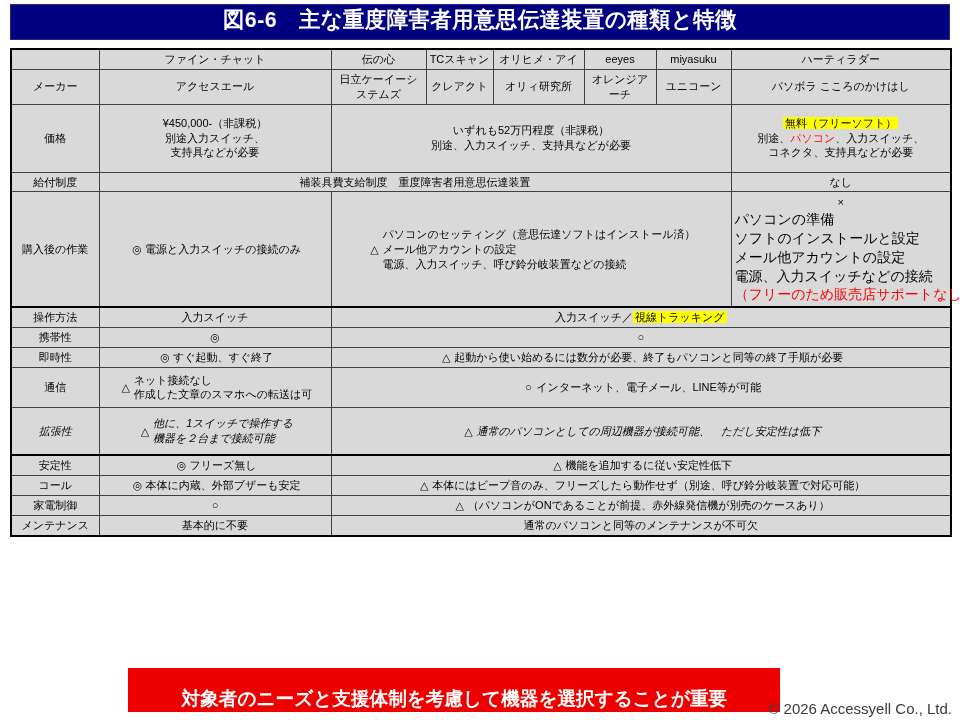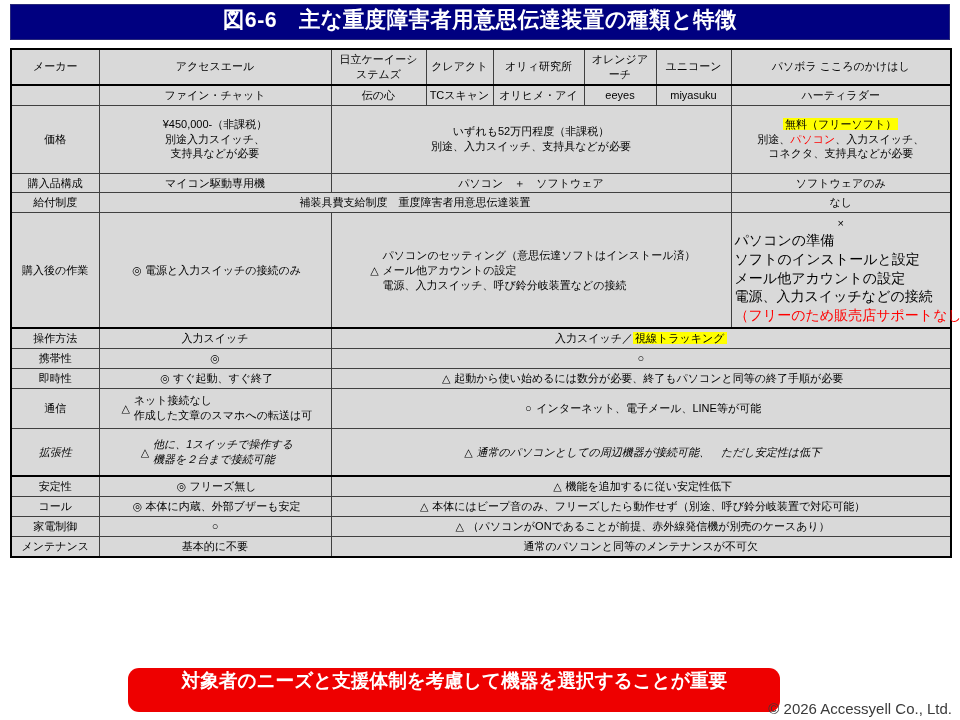--- a/index.html
+++ b/index.html
@@ -83,21 +83,21 @@
   .blk .ln { display:block; white-space:nowrap; }
   .ctr { text-align:center; }
 
   .workrow td { padding-top:4px; padding-bottom:4px; }
 
   
   .bottom-banner {
     position: absolute; left: 128px; top: 668px;
     width: 652px; height: 44px;
     background: #ee0000;
-    display: flex; align-items: flex-start; justify-content: center; border-radius: 11px;
+    display: flex; align-items: flex-end; justify-content: center;
   }
   .bottom-text {
     color: #ffffff; font-size: 19px; font-weight: bold;
     white-space: nowrap; transform: scaleX(0.98);
   }
   .copyright {
     position: absolute; right: 8px; top: 700px;
     font-size: 15px; color: #3a3a3a; white-space: nowrap;
   }
 </style>
@@ -118,41 +118,41 @@
           <col class="c2">
           <col class="c3">
         <col class="c4">
           <col class="c5">
           <col class="c6">
           <col class="c7">
       </colgroup>
       <tbody>
 
         <tr>
+          <td class="hdr thickleft thicktop"></td>
+          <td class="hdr thicktop">ファイン・チャット</td>
+          <td class="hdr thicktop">伝の心</td>
+          <td class="hdr thicktop">TCスキャン</td>
+          <td class="hdr thicktop">オリヒメ・アイ</td>
+          <td class="hdr thicktop">eeyes</td>
+          <td class="hdr thicktop">miyasuku</td>
+          <td class="hdr thicktop thickright">ハーティラダー</td>
+        </tr>
+
+        <tr>
           <td class="lbl white thickleft">メーカー</td>
           <td class="white">アクセスエール</td>
           <td class="white sq">日立ケーイーシステムズ</td>
           <td class="white">クレアクト</td>
           <td class="white">オリィ研究所</td>
           <td class="white sq">オレンジアーチ</td>
           <td class="white">ユニコーン</td>
           <td class="white thickright">パソボラ こころのかけはし</td>
         </tr>
 
-        <tr>
-          <td class="hdr thickleft thicktop"></td>
-          <td class="hdr thicktop">ファイン・チャット</td>
-          <td class="hdr thicktop">伝の心</td>
-          <td class="hdr thicktop">TCスキャン</td>
-          <td class="hdr thicktop">オリヒメ・アイ</td>
-          <td class="hdr thicktop">eeyes</td>
-          <td class="hdr thicktop">miyasuku</td>
-          <td class="hdr thicktop thickright">ハーティラダー</td>
-        </tr>
-
         <tr style="height:68px;">
           <td class="lbl grey thickleft">価格</td>
           <td class="grey">
             <span class="blk ctr">
               <span class="ln">¥450,000-（非課税）</span>
               <span class="ln">別途入力スイッチ、</span>
               <span class="ln">支持具などが必要</span>
             </span>
           </td>
           <td class="grey" colspan="5">
@@ -163,26 +163,20 @@
           </td>
           <td class="grey thickright">
             <span class="blk ctr">
               <span class="ln"><span class="hl">無料（フリーソフト）</span></span>
               <span class="ln"><span>別途、</span><span class="red">パソコン</span><span>、入力スイッチ、</span></span>
               <span class="ln">コネクタ、支持具などが必要</span>
             </span>
           </td>
         </tr>
 
-        <tr>
-          <td class="lbl white thickleft">購入品構成</td>
-          <td class="white">マイコン駆動専用機</td>
-          <td class="white" colspan="5">パソコン　＋　ソフトウェア</td>
-          <td class="white thickright">ソフトウェアのみ</td>
-        </tr>
 
         <tr>
           <td class="lbl white thickleft">給付制度</td>
           <td class="white" colspan="6">補装具費支給制度　重度障害者用意思伝達装置</td>
           <td class="white thickright">なし</td>
         </tr>
 
         <tr class="workrow" style="height:78px;">
           <td class="lbl grey thickleft">購入後の作業</td>
           <td class="yellow">

